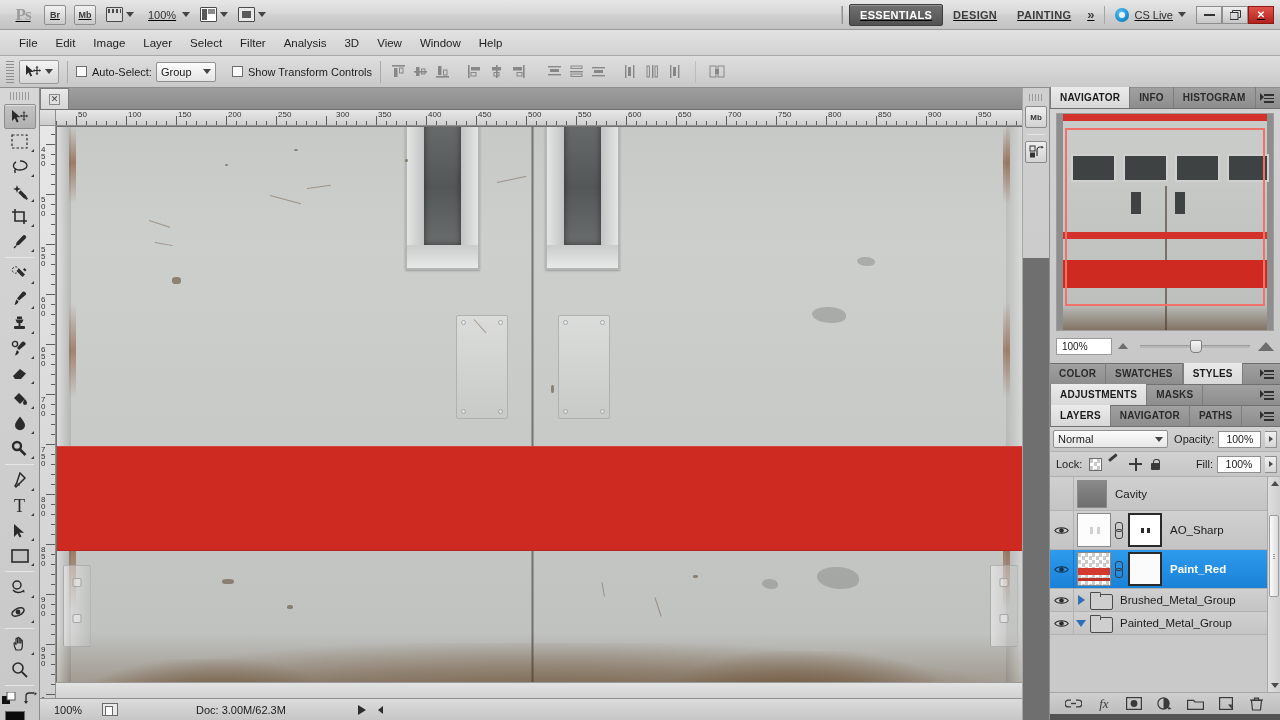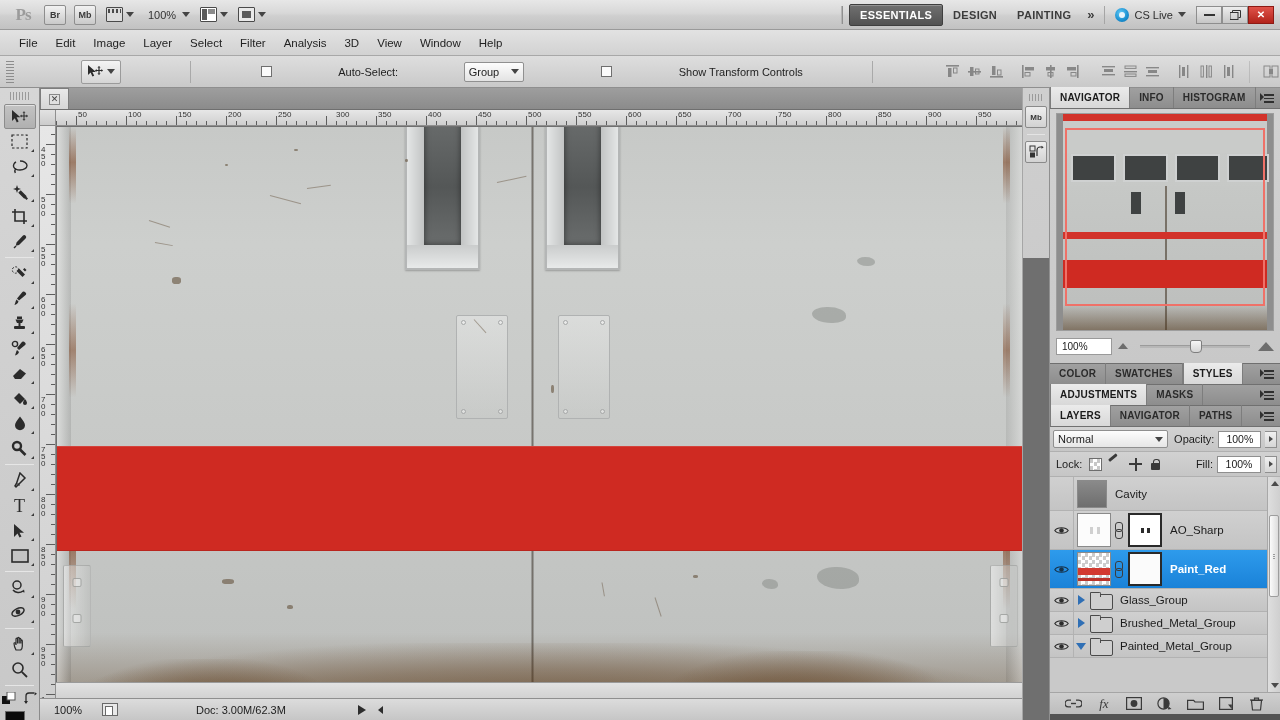--- a/index.html
+++ b/index.html
@@ -11,21 +11,21 @@
     background: #535353;
     -webkit-font-smoothing: antialiased;
   }
   #app { position: relative; width: 1280px; height: 720px; }
 
   
   #appbar {
     position: absolute; left:0; top:0; width:1280px; height:30px;
     background: linear-gradient(to bottom,#e7e7e7 0%,#d8d8d8 45%,#cfcfcf 55%,#c2c2c2 100%);
     border-bottom: 1px solid #9a9a9a;
-    display: flex; align-items: center;
+    display: flex; align-items: center; text-decoration: underline;
   }
   .ps-logo {
     margin-left: 10px; width: 26px; height: 20px;
     color:#9b9b9b; font-size:17px; font-weight:bold; letter-spacing:-1px;
     font-family:"Liberation Serif", serif;
     display:flex;align-items:center;justify-content:center;
   }
   .appbtn {
     width: 22px; height: 20px; margin-left: 8px;
     border:1px solid #8d8d8d; border-radius:2px;
@@ -86,21 +86,21 @@
     border-bottom:1px solid #a8a8a8;
     display:flex;align-items:center;padding-left:10px;
   }
   .menuitem{padding:3px 9px;color:#232323;font-size:11.5px;}
 
   
   #optbar{
     position:absolute;left:0;top:56px;width:1280px;height:32px;
     background:linear-gradient(to bottom,#dedede,#c9c9c9);
     border-bottom:1px solid #8f8f8f;
-    display:flex;align-items:center;justify-content:space-between;
+    display:flex;align-items:center;
   }
   .grip{width:8px;height:22px;margin:0 5px 0 6px;
     background:repeating-linear-gradient(to bottom,#8d8d8d 0 1px,transparent 1px 3px);}
   .toolpick{display:flex;align-items:center;gap:4px;padding:2px 5px;border:1px solid #9b9b9b;border-radius:2px;
     background:linear-gradient(to bottom,#f4f4f4,#d5d5d5);height:24px;}
   .vsep{width:1px;height:22px;background:#a9a9a9;margin:0 8px;}
   .cbox{width:11px;height:11px;border:1px solid #6f6f6f;background:#fbfbfb;display:inline-block;}
   .optlabel{color:#1d1d1d;font-size:11px;}
   .combo{
     display:flex;align-items:center;justify-content:space-between;gap:6px;
@@ -1189,33 +1189,20 @@
             <div style="position:absolute;left:0;right:0;top:15px;height:7px;background:#d23a30;"></div>
             <div style="position:absolute;left:0;right:0;top:25px;height:3px;background:#b9342b;"></div>
           </div>
           <span class="linkicon"></span>
           <div class="thumb mask">
             <div style="position:absolute;inset:0;background:#fbfbfb;"></div>
           </div>
           <span class="lname">Paint_Red</span>
         </div>
 
-        <div class="layer" style="height:23px">
-          <div class="eyecell">
-            <svg class="eye" width="15" height="11" viewBox="0 0 15 11">
-              <path d="M0.8 5.5C3 1.8 12 1.8 14.2 5.5 12 9.2 3 9.2 0.8 5.5z" fill="none" stroke="#2b2b2b" stroke-width="1.1"></path>
-              <circle cx="7.5" cy="5.5" r="2.3" fill="#2b2b2b"></circle>
-            </svg>
-          </div>
-          <div class="discl">
-              <span class="tri"></span>
-            </div>
-          <span class="folder"></span>
-          <span class="lname">Glass_Group</span>
-        </div>
 
         <div class="layer" style="height:23px">
           <div class="eyecell">
             <svg class="eye" width="15" height="11" viewBox="0 0 15 11">
               <path d="M0.8 5.5C3 1.8 12 1.8 14.2 5.5 12 9.2 3 9.2 0.8 5.5z" fill="none" stroke="#2b2b2b" stroke-width="1.1"></path>
               <circle cx="7.5" cy="5.5" r="2.3" fill="#2b2b2b"></circle>
             </svg>
           </div>
           <div class="discl">
               <span class="tri"></span>

